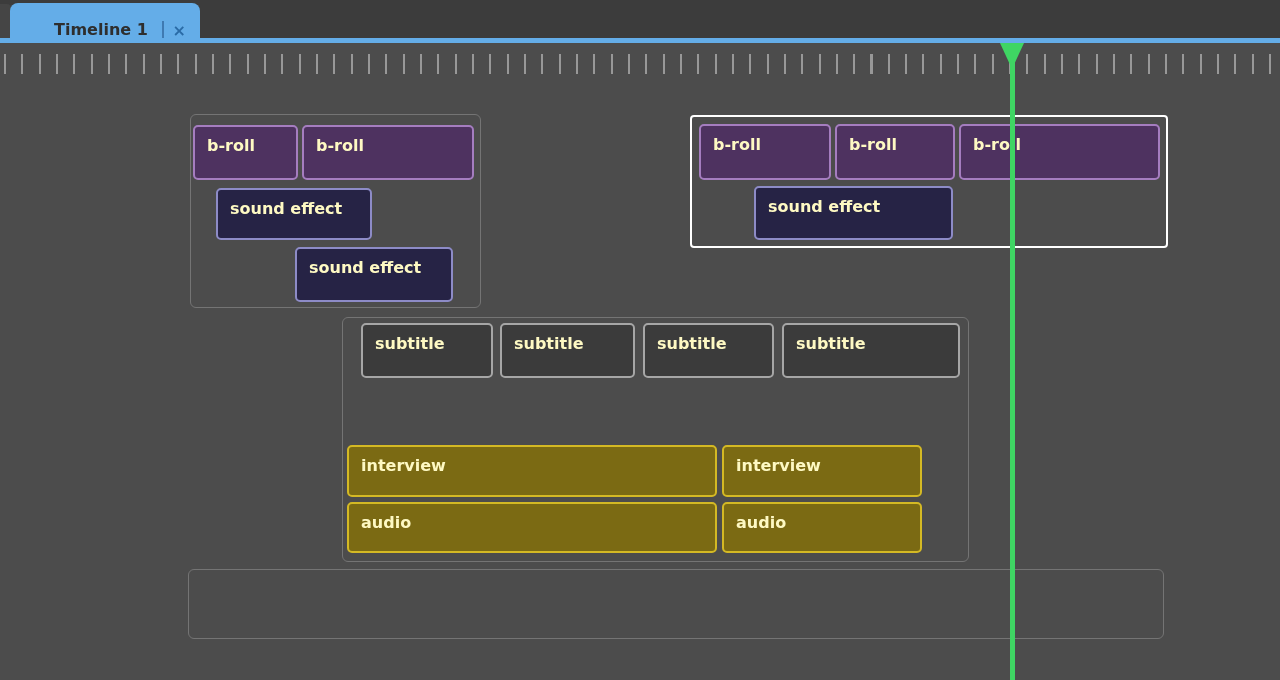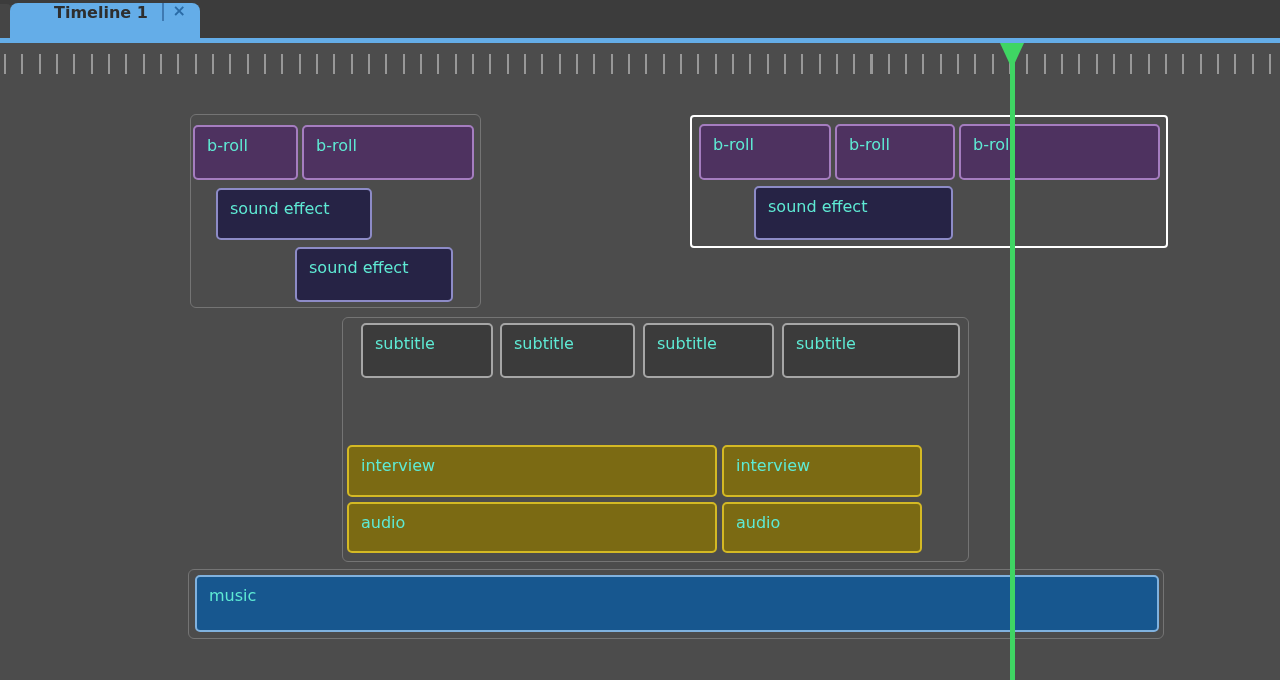--- a/index.html
+++ b/index.html
@@ -20,21 +20,21 @@
     background:#3c3c3c;
   }
   .tab-stub{
     position:absolute;left:0;top:4px;width:12px;height:39px;
     background:#454545;border-radius:0 5px 0 0;
   }
   .tab{
     position:absolute;left:10px;top:3px;width:190px;height:40px;
     background:#64ade8;
     border-radius:8px 8px 0 0;
-    display:flex;align-items:flex-start;
+    display:flex;align-items:flex-end;
     box-sizing:border-box;
     padding:0 14px 4px 44px;
   }
   .tab-label{
     font-size:16px;font-weight:bold;color:#2e2e2e;
     white-space:nowrap;
   }
   .tab-sep{
     margin-left:auto;
     width:0;height:18px;
@@ -70,25 +70,26 @@
   }
   .clip-group.selected{
     border:2px solid #ffffff;
     border-radius:4px;
   }
   .clip{
     position:absolute;
     border-width:2px;border-style:solid;
     border-radius:5px;
     box-sizing:border-box;
-    color:#5eead4;
+    color:#fef9c3;
     font-size:16px;
     padding:9px 4px 0 12px;
     white-space:nowrap;
     overflow:hidden;
+    font-weight:bold;
   }
 
   
   .playhead{position:absolute;top:0;left:0;width:100%;height:100%;pointer-events:none;}
   .playhead-line{
     position:absolute;top:43px;bottom:0;width:5px;
     background:#3fd563;
   }
   .playhead-marker{
     position:absolute;top:43px;
@@ -131,21 +132,20 @@
       <div class="clip" style="background: rgb(78, 50, 96); border-color: rgb(165, 125, 192); left: 959px; top: 124px; width: 201px; height: 56px;">b-roll</div>
       <div class="clip" style="background: rgb(38, 35, 69); border-color: rgb(141, 139, 199); left: 754px; top: 186px; width: 199px; height: 54px;">sound effect</div>
       <div class="clip" style="background: rgb(59, 59, 59); border-color: rgb(166, 166, 166); left: 361px; top: 323px; width: 132px; height: 55px;">subtitle</div>
       <div class="clip" style="background: rgb(59, 59, 59); border-color: rgb(166, 166, 166); left: 500px; top: 323px; width: 135px; height: 55px;">subtitle</div>
       <div class="clip" style="background: rgb(59, 59, 59); border-color: rgb(166, 166, 166); left: 643px; top: 323px; width: 131px; height: 55px;">subtitle</div>
       <div class="clip" style="background: rgb(59, 59, 59); border-color: rgb(166, 166, 166); left: 782px; top: 323px; width: 178px; height: 55px;">subtitle</div>
       <div class="clip" style="background: rgb(123, 106, 19); border-color: rgb(212, 185, 36); left: 347px; top: 445px; width: 370px; height: 52px;">interview</div>
       <div class="clip" style="background: rgb(123, 106, 19); border-color: rgb(212, 185, 36); left: 722px; top: 445px; width: 200px; height: 52px;">interview</div>
       <div class="clip" style="background: rgb(123, 106, 19); border-color: rgb(212, 185, 36); left: 347px; top: 502px; width: 370px; height: 51px;">audio</div>
       <div class="clip" style="background: rgb(123, 106, 19); border-color: rgb(212, 185, 36); left: 722px; top: 502px; width: 200px; height: 51px;">audio</div>
-      <div class="clip" style="background: rgb(23, 87, 143); border-color: rgb(128, 178, 223); left: 195px; top: 575px; width: 964px; height: 57px;">music</div>
     </div>
 
   <div class="playhead">
     <div class="playhead-marker" style="left: 1000px; border-top-color: rgb(63, 213, 99);"></div>
     <div class="playhead-line" style="left: 1010px; background: rgb(63, 213, 99);"></div>
   </div>
 
 </div>
 
 </body></html>

